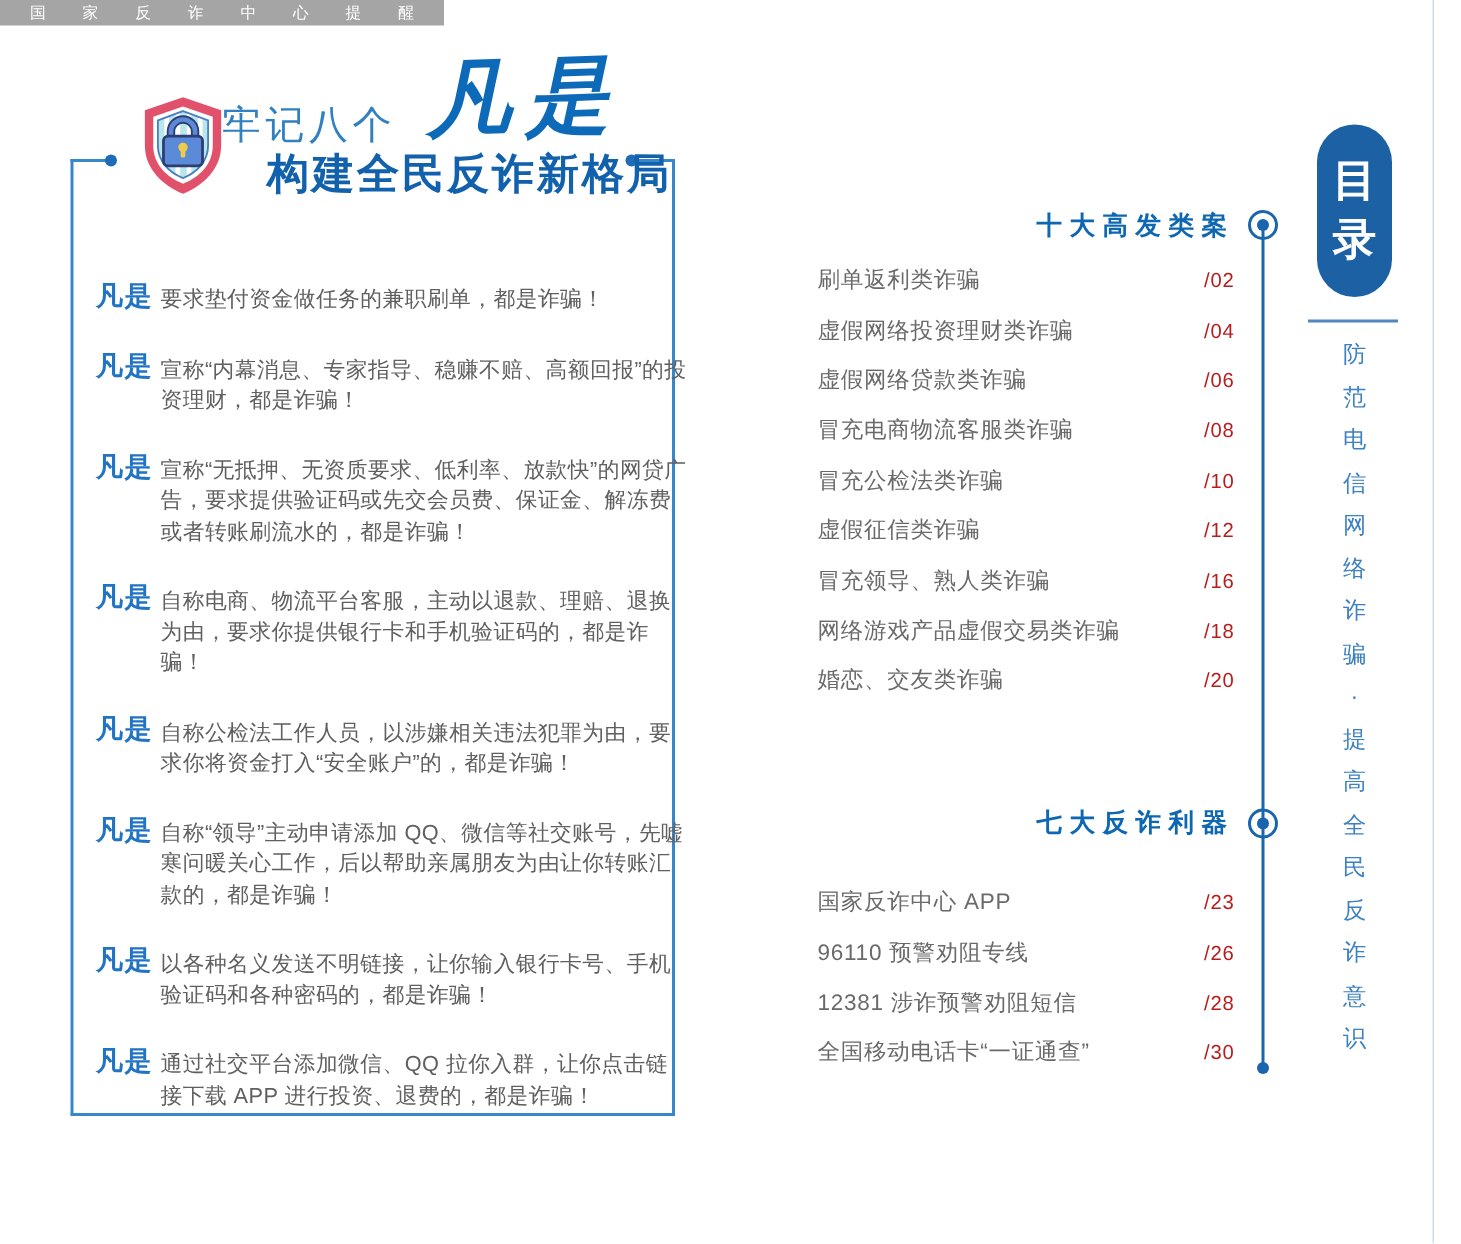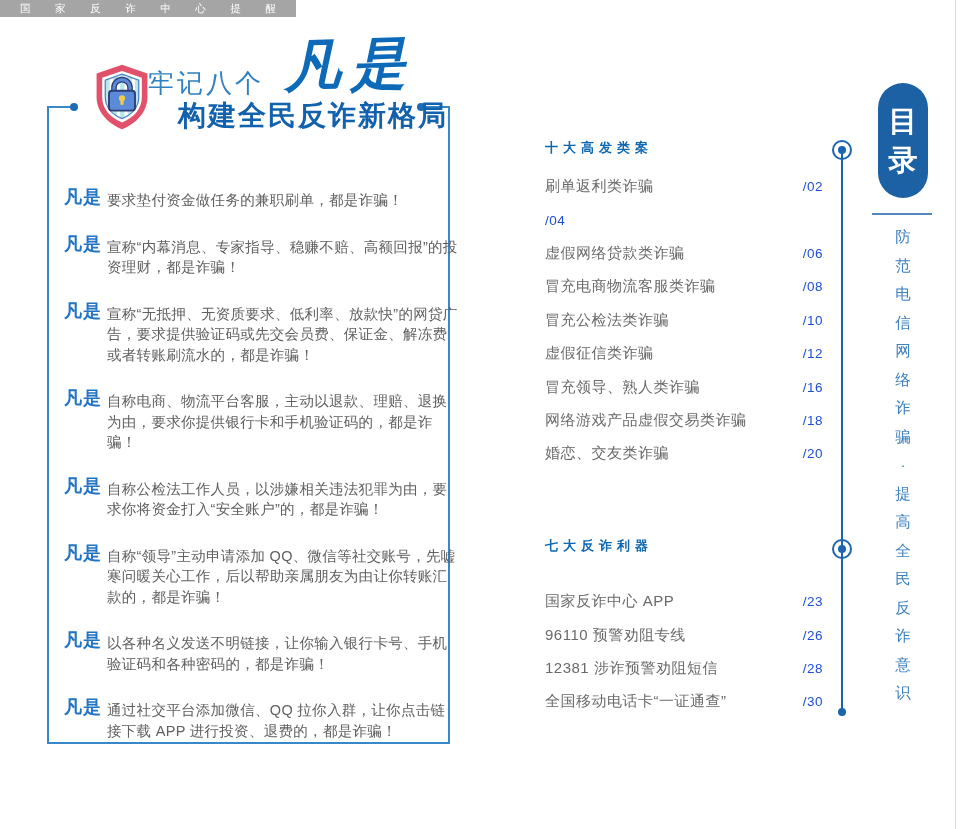--- a/index.html
+++ b/index.html
@@ -29,30 +29,30 @@
   }
   .ribbon span{color:#ffffff;font-size:10.5px;}
 
   
   .fanshi-list{left:64px;top:190px;width:394px;}
   .fanshi-item{position:relative;padding-left:43px;font-size:14.5px;line-height:20.5px;
     color:#606060;margin-bottom:26px;letter-spacing:0.3px;}
   .fanshi-label{position:absolute;left:0;top:-3px;font-size:18px;font-weight:bold;color:#2173c4;letter-spacing:1px;}
 
   
-  .toc-header{position:absolute;left:545px;width:278px;text-align:left;font-size:13px;
+  .toc-header{position:absolute;left:545px;width:278px;text-align:right;font-size:17px;
     font-weight:bold;color:#0e68b1;letter-spacing:5px;margin-right:-5px;white-space:nowrap;}
   .toc-h1{top:139px;}
   .toc-h2{top:537px;}
   .toc-list{position:absolute;left:545px;width:278px;}
   .toc-list-1{top:170px;}
   .toc-list-2{top:585px;}
   .toc-row{display:flex;justify-content:space-between;align-items:center;height:33.4px;}
   .toc-row .toc-label{font-size:15px;color:#6a6a6a;letter-spacing:0.5px;}
-  .toc-row .toc-page{font-size:13.5px;color:#1d4ed8;letter-spacing:0.5px;}
+  .toc-row .toc-page{font-size:13.5px;color:#b91c1c;letter-spacing:0.5px;}
   .toc-line{left:841px;top:150px;width:2px;height:562px;background:#1a65ad;}
   .toc-end-dot{left:838px;top:708px;width:8px;height:8px;border-radius:50%;background:#1a65ad;}
   .toc-ring{position:absolute;width:16px;height:16px;border-radius:50%;border:2px solid #1a65ad;
     background:#ffffff;left:832px;display:flex;align-items:center;justify-content:center;}
   .toc-ring-1{top:140px;}
   .toc-ring-2{top:539px;}
   .toc-ring i{display:block;width:8px;height:8px;border-radius:50%;background:#1a65ad;}
 
   
   .page-edge{left:955px;top:0;width:1px;height:829px;background:#d5dbe4;}
@@ -163,20 +163,21 @@
     <i></i>
   </div>
 <div class="toc-list toc-list-1">
 
     <div class="toc-row">
       <span class="toc-label">刷单返利类诈骗</span>
       <span class="toc-page">/02</span>
     </div>
 
     <div class="toc-row">
+      <span class="toc-label">虚假网络投资理财类诈骗</span>
       <span class="toc-page">/04</span>
     </div>
 
     <div class="toc-row">
       <span class="toc-label">虚假网络贷款类诈骗</span>
       <span class="toc-page">/06</span>
     </div>
 
     <div class="toc-row">
       <span class="toc-label">冒充电商物流客服类诈骗</span>

